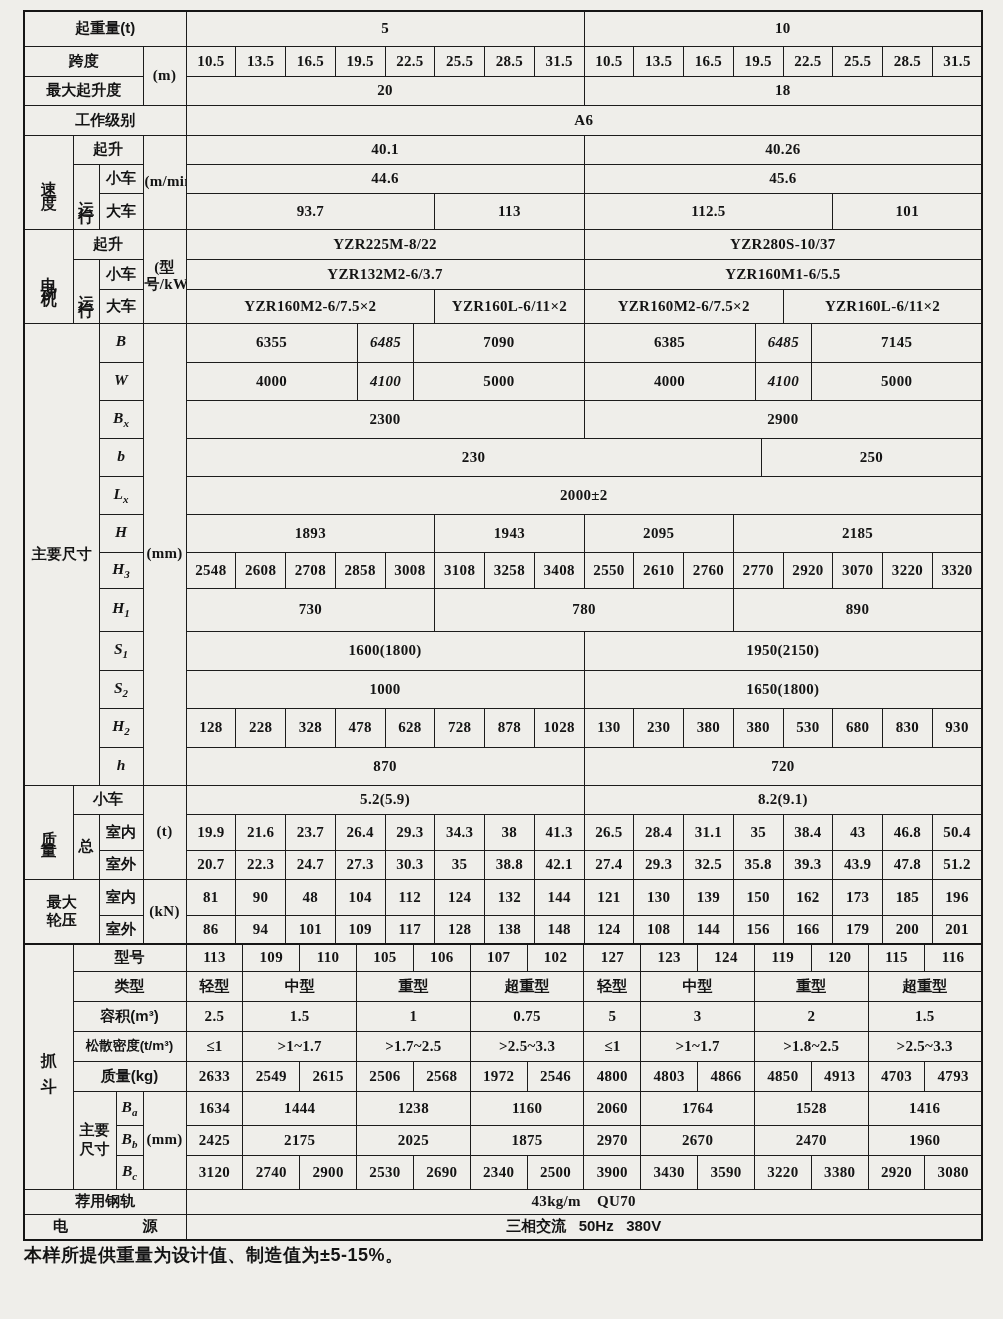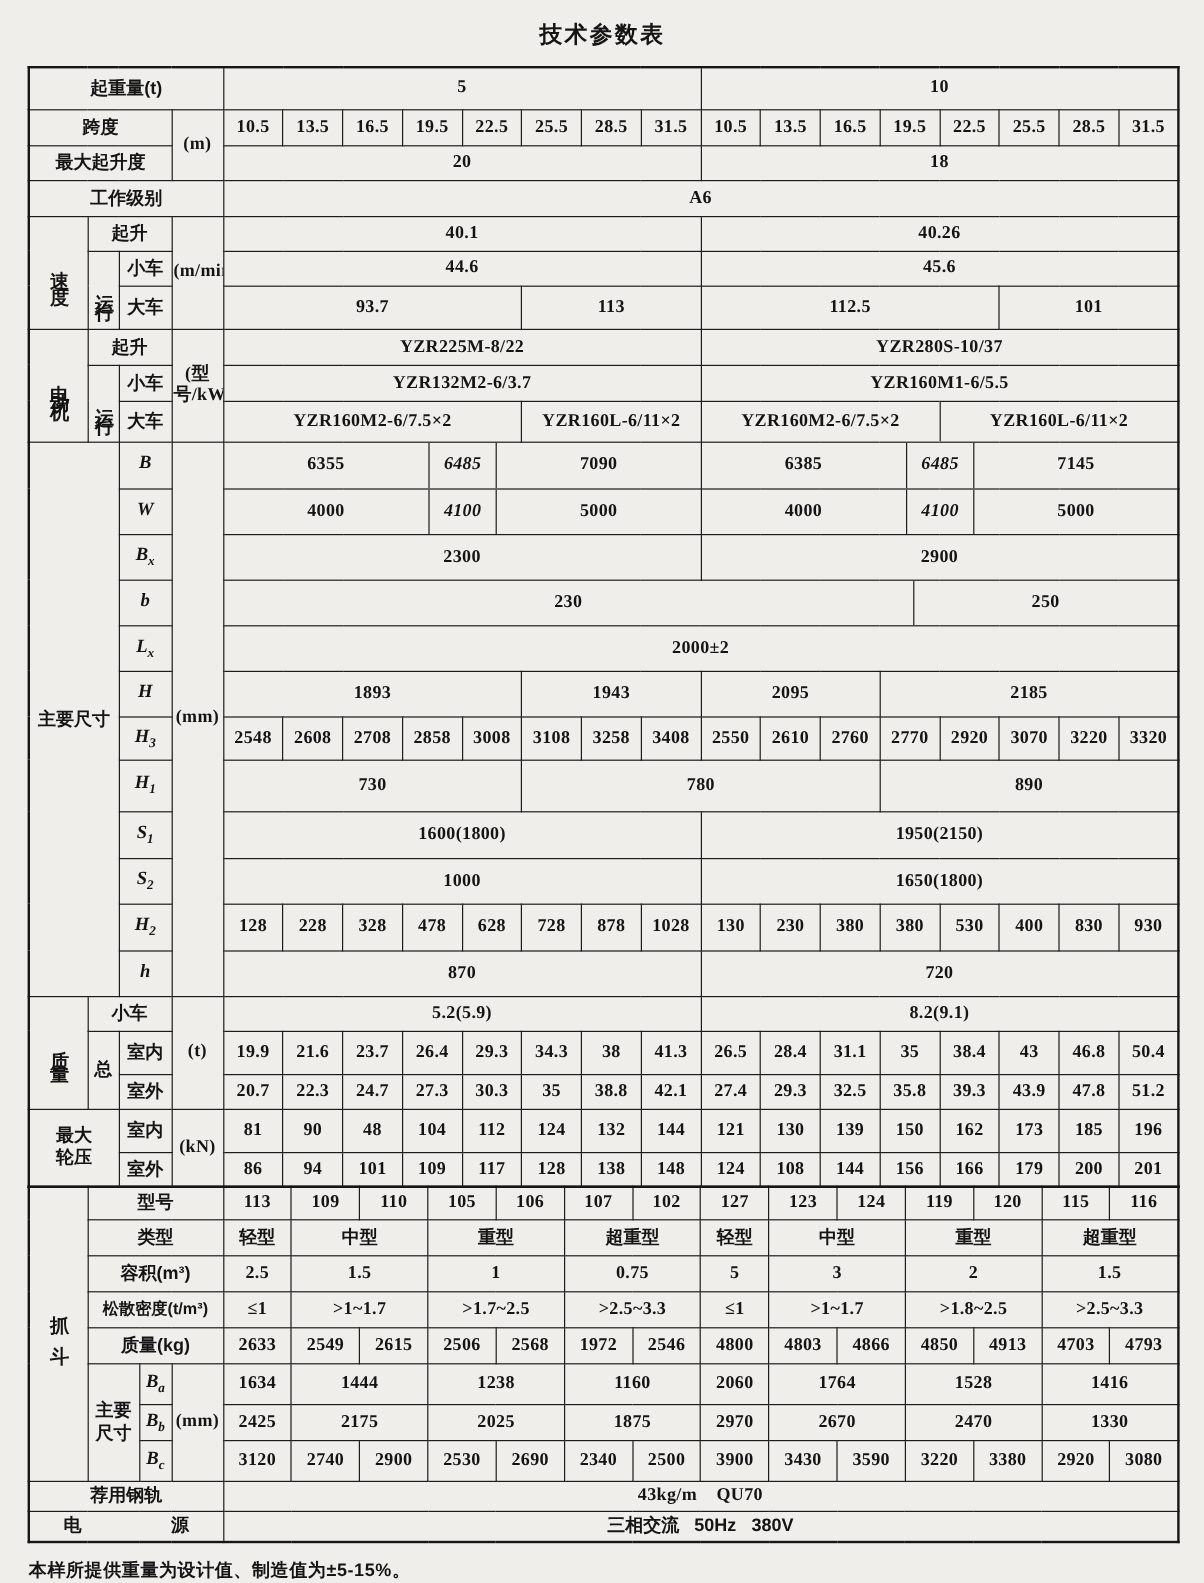--- a/index.html
+++ b/index.html
@@ -50,27 +50,26 @@
   .fx{display:flex;width:100%;height:100%;align-items:stretch;}
   .sub{
     display:flex;align-items:center;justify-content:center;
     border-left:1.5px solid #1c1c1c;box-sizing:border-box;
   }
   .sub:first-child{border-left:none;}
   .w37{width:42.857%;text-align:center;} .w14{width:14.286%;font-style:italic;} .w50{width:50%;}
   .w72{width:72.24%;} .w28{width:27.76%;}
   .pre{white-space:pre;}
   .spread{text-align:justify;text-align-last:justify;padding:0 28px;}
-  .footnote{font-size:15px;font-weight:bold;margin:13px 0 0 1px;letter-spacing:0.5px;}
+  .footnote{font-size:18px;font-weight:bold;margin:2px 0 0 1px;letter-spacing:0.5px;}
 </style>
 </head>
 <body>
 
 <div class="page">
-  <div class="title">技术参数表</div>
 
   <table id="main-table">
     <colgroup>
       <col style="width:49px">
         <col style="width:26px">
         <col style="width:44px">
         <col style="width:43px">
       <col style="width:49.75px">
         <col style="width:49.75px">
         <col style="width:49.75px">
@@ -278,21 +277,21 @@
       <td class="num">478</td>
       <td class="num">628</td>
       <td class="num">728</td>
       <td class="num">878</td>
       <td class="num">1028</td>
       <td class="num">130</td>
       <td class="num">230</td>
       <td class="num">380</td>
       <td class="num">380</td>
       <td class="num">530</td>
-      <td class="num">400</td>
+      <td class="num">680</td>
       <td class="num">830</td>
       <td class="num">930</td>
     </tr>
     <tr style="height:38px">
       <td class="dimc"><span class="dim"><span>h</span><sub></sub></span></td>
       <td colspan="8" class="num">870</td>
       <td colspan="8" class="num">720</td>
     </tr>
 
     <tr style="height:29px">
@@ -491,21 +490,21 @@
     </tr>
     <tr style="height:30px">
       <td class="dimc"><span class="dim"><span>B</span><sub>b</sub></span></td>
       <td class="num">2425</td>
       <td colspan="2" class="num">2175</td>
       <td colspan="2" class="num">2025</td>
       <td colspan="2" class="num">1875</td>
       <td class="num">2970</td>
       <td colspan="2" class="num">2670</td>
       <td colspan="2" class="num">2470</td>
-      <td colspan="2" class="num">1330</td>
+      <td colspan="2" class="num">1960</td>
     </tr>
     <tr style="height:34px">
       <td class="dimc"><span class="dim"><span>B</span><sub>c</sub></span></td>
       <td class="num">3120</td>
       <td class="num">2740</td>
       <td class="num">2900</td>
       <td class="num">2530</td>
       <td class="num">2690</td>
       <td class="num">2340</td>
       <td class="num">2500</td>

